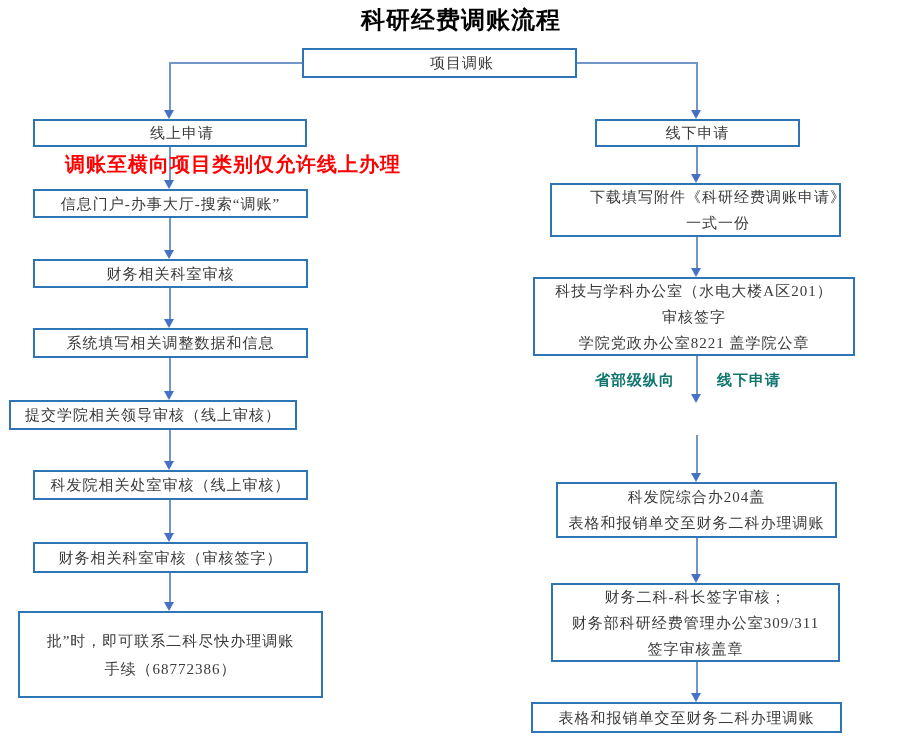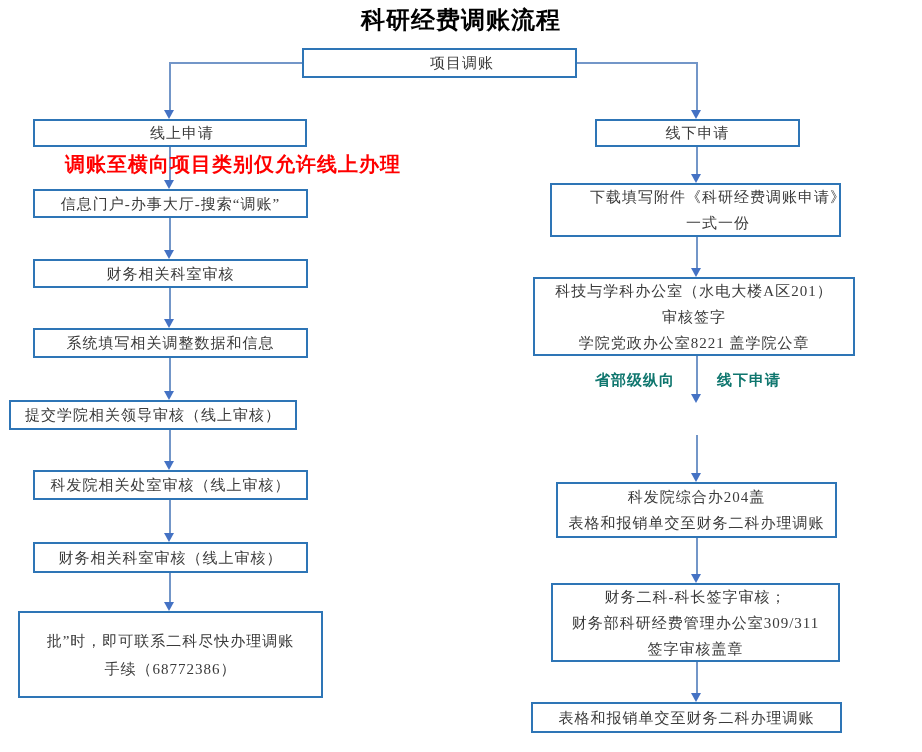--- a/index.html
+++ b/index.html
@@ -66,21 +66,21 @@
 
   <div class="box" style="left:9px;top:400px;width:288px;height:30px;">
     <div class="bl">提交学院相关领导审核（线上审核）</div>
   </div>
 
   <div class="box" style="left:33px;top:470px;width:275px;height:30px;">
     <div class="bl">科发院相关处室审核（线上审核）</div>
   </div>
 
   <div class="box" style="left:33px;top:542px;width:275px;height:31px;">
-    <div class="bl">财务相关科室审核（线上审核）</div>
+    <div class="bl">财务相关科室审核（审核签字）</div>
   </div>
 
   <div class="box lh28" style="left:18px;top:611px;width:305px;height:87px;">
     <div class="bl">批”时，即可联系二科尽快办理调账</div>
     <div class="bl">手续（68772386）</div>
   </div>
 
   <div class="stem" style="left:169px;top:62px;height:48px;"></div>
   <div class="head" style="left:164px;top:110px;"></div>
   <div class="stem" style="left:169px;top:147px;height:33px;"></div>

